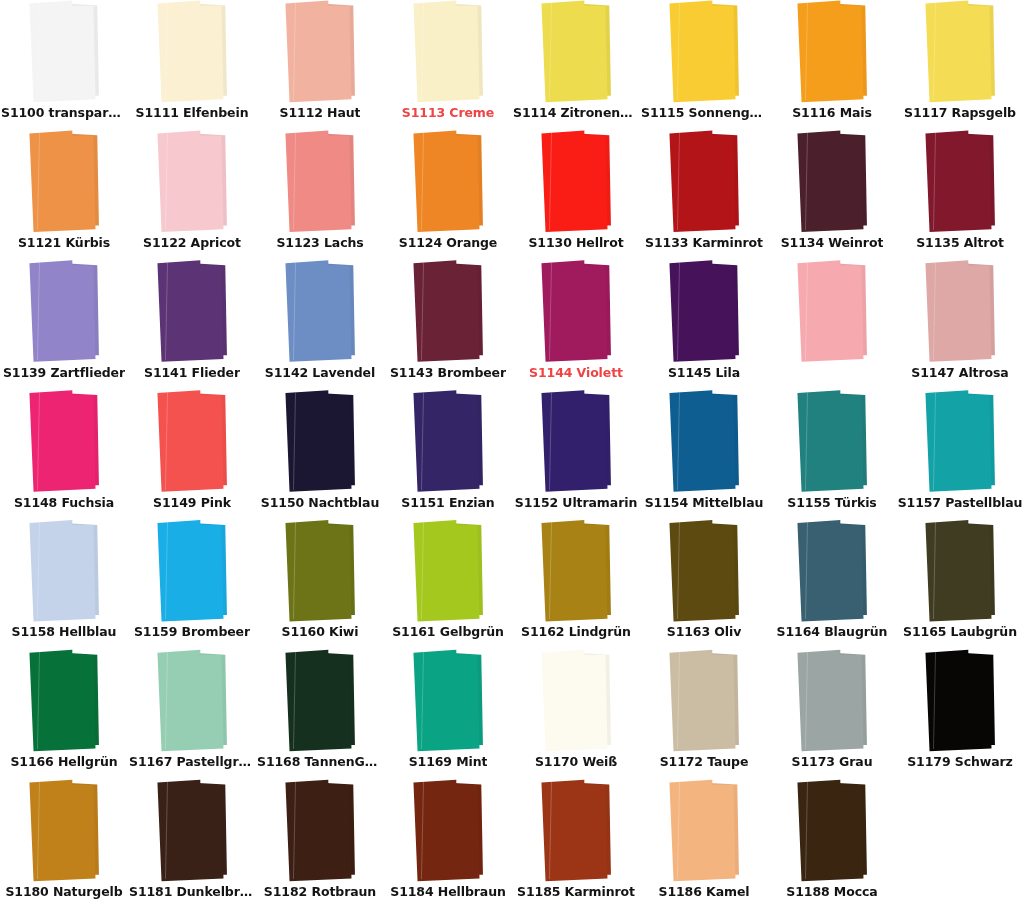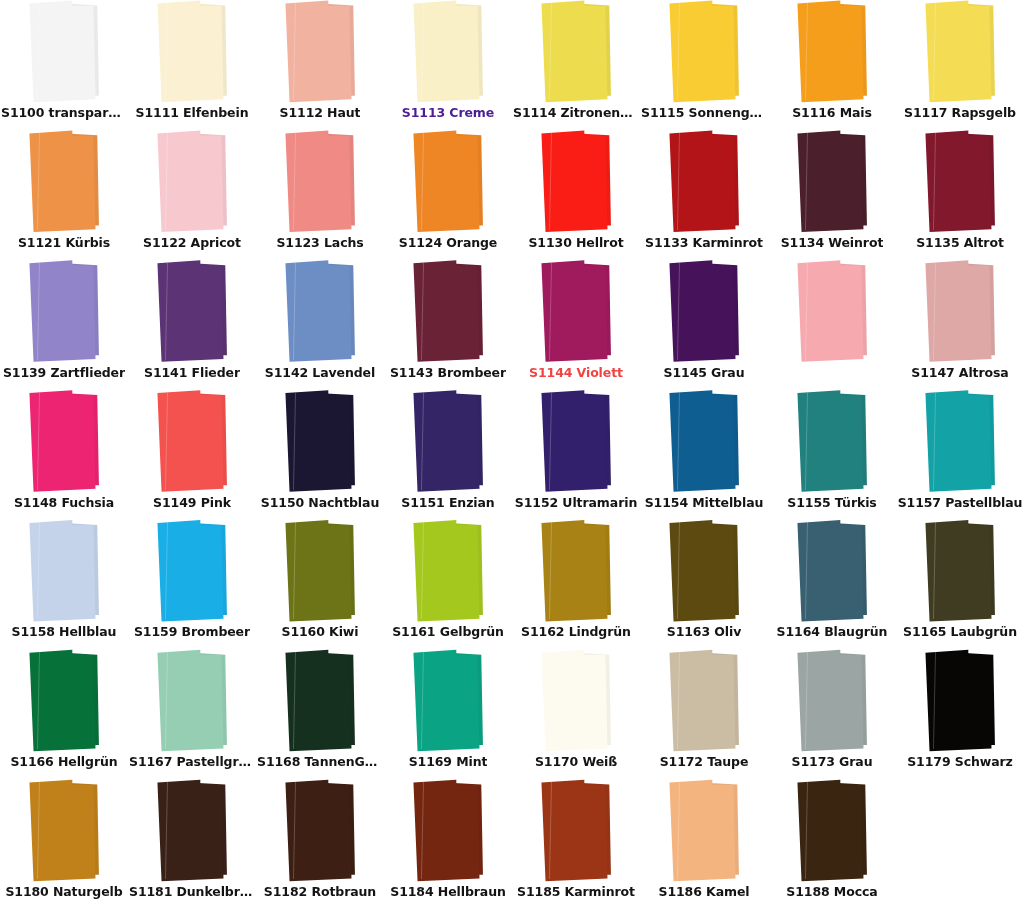--- a/index.html
+++ b/index.html
@@ -128,21 +128,21 @@
         <div class="sheet-crease"></div>
       </div>
       <div class="swatch-label" style="color: rgb(20, 20, 20);">S1112 Haut</div>
     </div>
     <div class="swatch-cell">
       <div class="swatch-art">
         <div class="sheet sheet-back" style="background-color: rgb(250, 240, 200);"></div>
         <div class="sheet sheet-front" style="background-color: rgb(250, 240, 200);"></div>
         <div class="sheet-crease"></div>
       </div>
-      <div class="swatch-label" style="color: #4c1d95;">S1113 Creme</div>
+      <div class="swatch-label" style="color: #ef4444;">S1113 Creme</div>
     </div>
     <div class="swatch-cell">
       <div class="swatch-art">
         <div class="sheet sheet-back" style="background-color: rgb(237, 220, 78);"></div>
         <div class="sheet sheet-front" style="background-color: rgb(237, 220, 78);"></div>
         <div class="sheet-crease"></div>
       </div>
       <div class="swatch-label" style="color: rgb(20, 20, 20);">S1114 Zitroneng...</div>
     </div>
     <div class="swatch-cell">
@@ -272,21 +272,21 @@
         <div class="sheet-crease"></div>
       </div>
       <div class="swatch-label" style="color: #ef4444;">S1144 Violett</div>
     </div>
     <div class="swatch-cell">
       <div class="swatch-art">
         <div class="sheet sheet-back" style="background-color: rgb(70, 19, 90);"></div>
         <div class="sheet sheet-front" style="background-color: rgb(70, 19, 90);"></div>
         <div class="sheet-crease"></div>
       </div>
-      <div class="swatch-label" style="color: rgb(20, 20, 20);">S1145 Grau</div>
+      <div class="swatch-label" style="color: rgb(20, 20, 20);">S1145 Lila</div>
     </div>
     <div class="swatch-cell">
       <div class="swatch-art">
         <div class="sheet sheet-back" style="background-color: rgb(246, 170, 176);"></div>
         <div class="sheet sheet-front" style="background-color: rgb(246, 170, 176);"></div>
         <div class="sheet-crease"></div>
       </div>
       <div class="swatch-label" style="color: rgb(20, 20, 20); margin-top: 48px;">S1146 Rosa</div>
     </div>
     <div class="swatch-cell">

